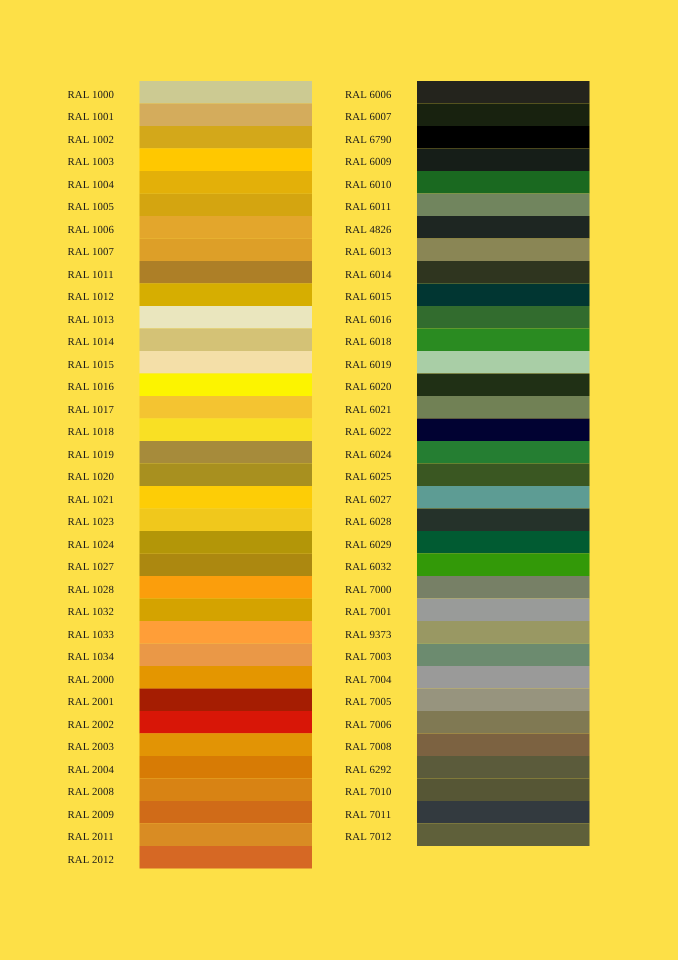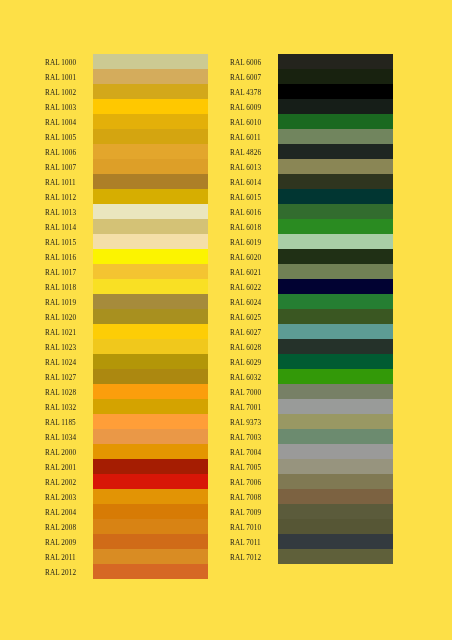--- a/index.html
+++ b/index.html
@@ -117,21 +117,21 @@
       </div>
       <div class="row">
         <span class="label">RAL 1028</span>
         <span class="swatch" style="background-color: rgb(251, 158, 12);"></span>
       </div>
       <div class="row">
         <span class="label">RAL 1032</span>
         <span class="swatch" style="background-color: rgb(212, 163, 0);"></span>
       </div>
       <div class="row">
-        <span class="label">RAL 1185</span>
+        <span class="label">RAL 1033</span>
         <span class="swatch" style="background-color: rgb(255, 158, 56);"></span>
       </div>
       <div class="row">
         <span class="label">RAL 1034</span>
         <span class="swatch" style="background-color: rgb(234, 152, 71);"></span>
       </div>
       <div class="row">
         <span class="label">RAL 2000</span>
         <span class="swatch" style="background-color: rgb(228, 150, 0);"></span>
       </div>
@@ -171,21 +171,21 @@
   <div class="col" id="colRight">
       <div class="row">
         <span class="label">RAL 6006</span>
         <span class="swatch" style="background-color: rgb(36, 36, 29);"></span>
       </div>
       <div class="row">
         <span class="label">RAL 6007</span>
         <span class="swatch" style="background-color: rgb(24, 34, 15);"></span>
       </div>
       <div class="row">
-        <span class="label">RAL 4378</span>
+        <span class="label">RAL 6790</span>
         <span class="swatch" style="background-color: rgb(0, 0, 0);"></span>
       </div>
       <div class="row">
         <span class="label">RAL 6009</span>
         <span class="swatch" style="background-color: rgb(22, 30, 24);"></span>
       </div>
       <div class="row">
         <span class="label">RAL 6010</span>
         <span class="swatch" style="background-color: rgb(26, 105, 32);"></span>
       </div>
@@ -283,21 +283,21 @@
       </div>
       <div class="row">
         <span class="label">RAL 7006</span>
         <span class="swatch" style="background-color: rgb(128, 121, 83);"></span>
       </div>
       <div class="row">
         <span class="label">RAL 7008</span>
         <span class="swatch" style="background-color: rgb(124, 98, 65);"></span>
       </div>
       <div class="row">
-        <span class="label">RAL 7009</span>
+        <span class="label">RAL 6292</span>
         <span class="swatch" style="background-color: rgb(91, 91, 59);"></span>
       </div>
       <div class="row">
         <span class="label">RAL 7010</span>
         <span class="swatch" style="background-color: rgb(86, 86, 53);"></span>
       </div>
       <div class="row">
         <span class="label">RAL 7011</span>
         <span class="swatch" style="background-color: rgb(51, 58, 63);"></span>
       </div>

